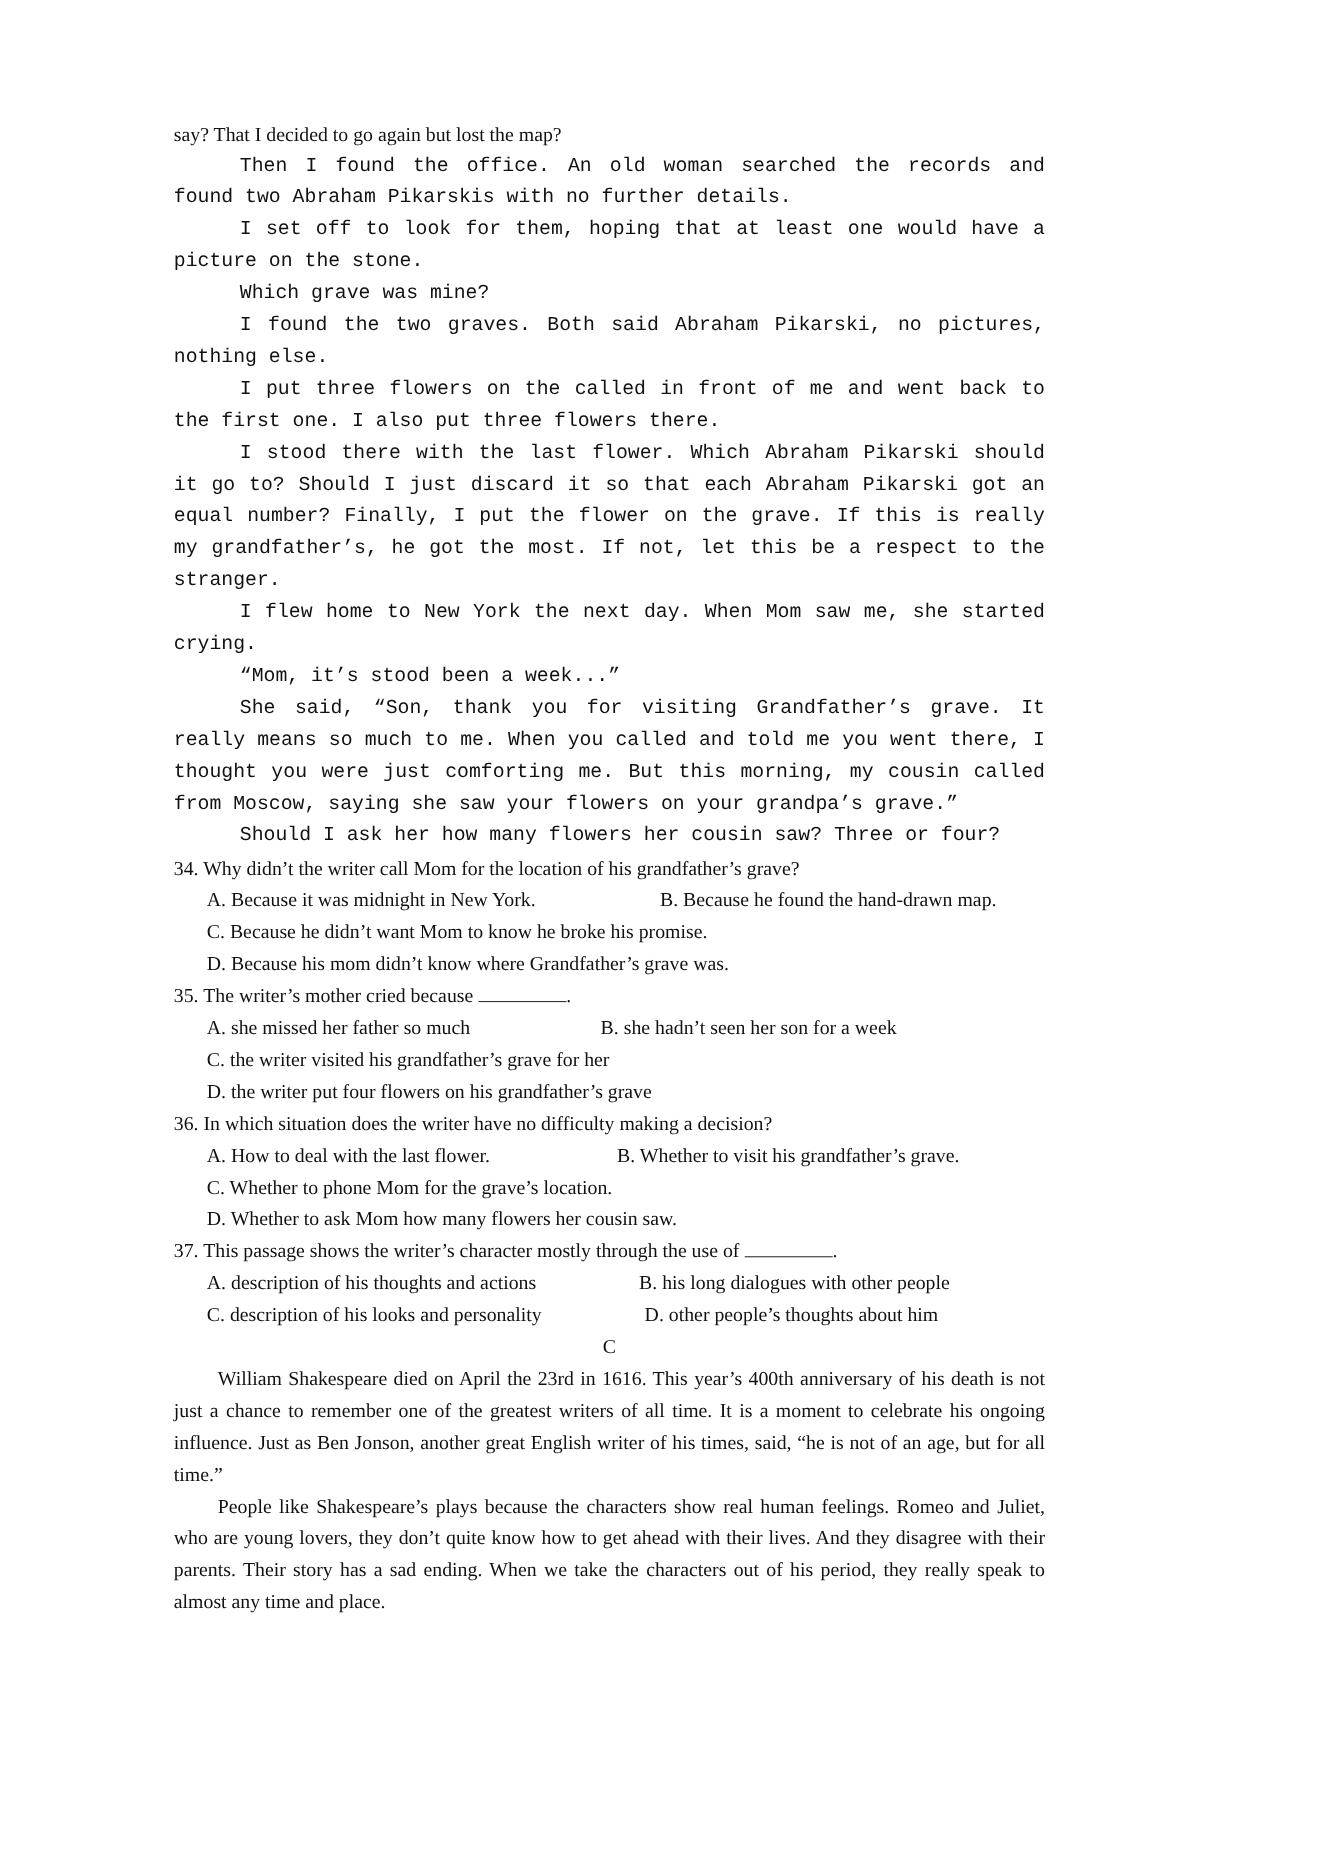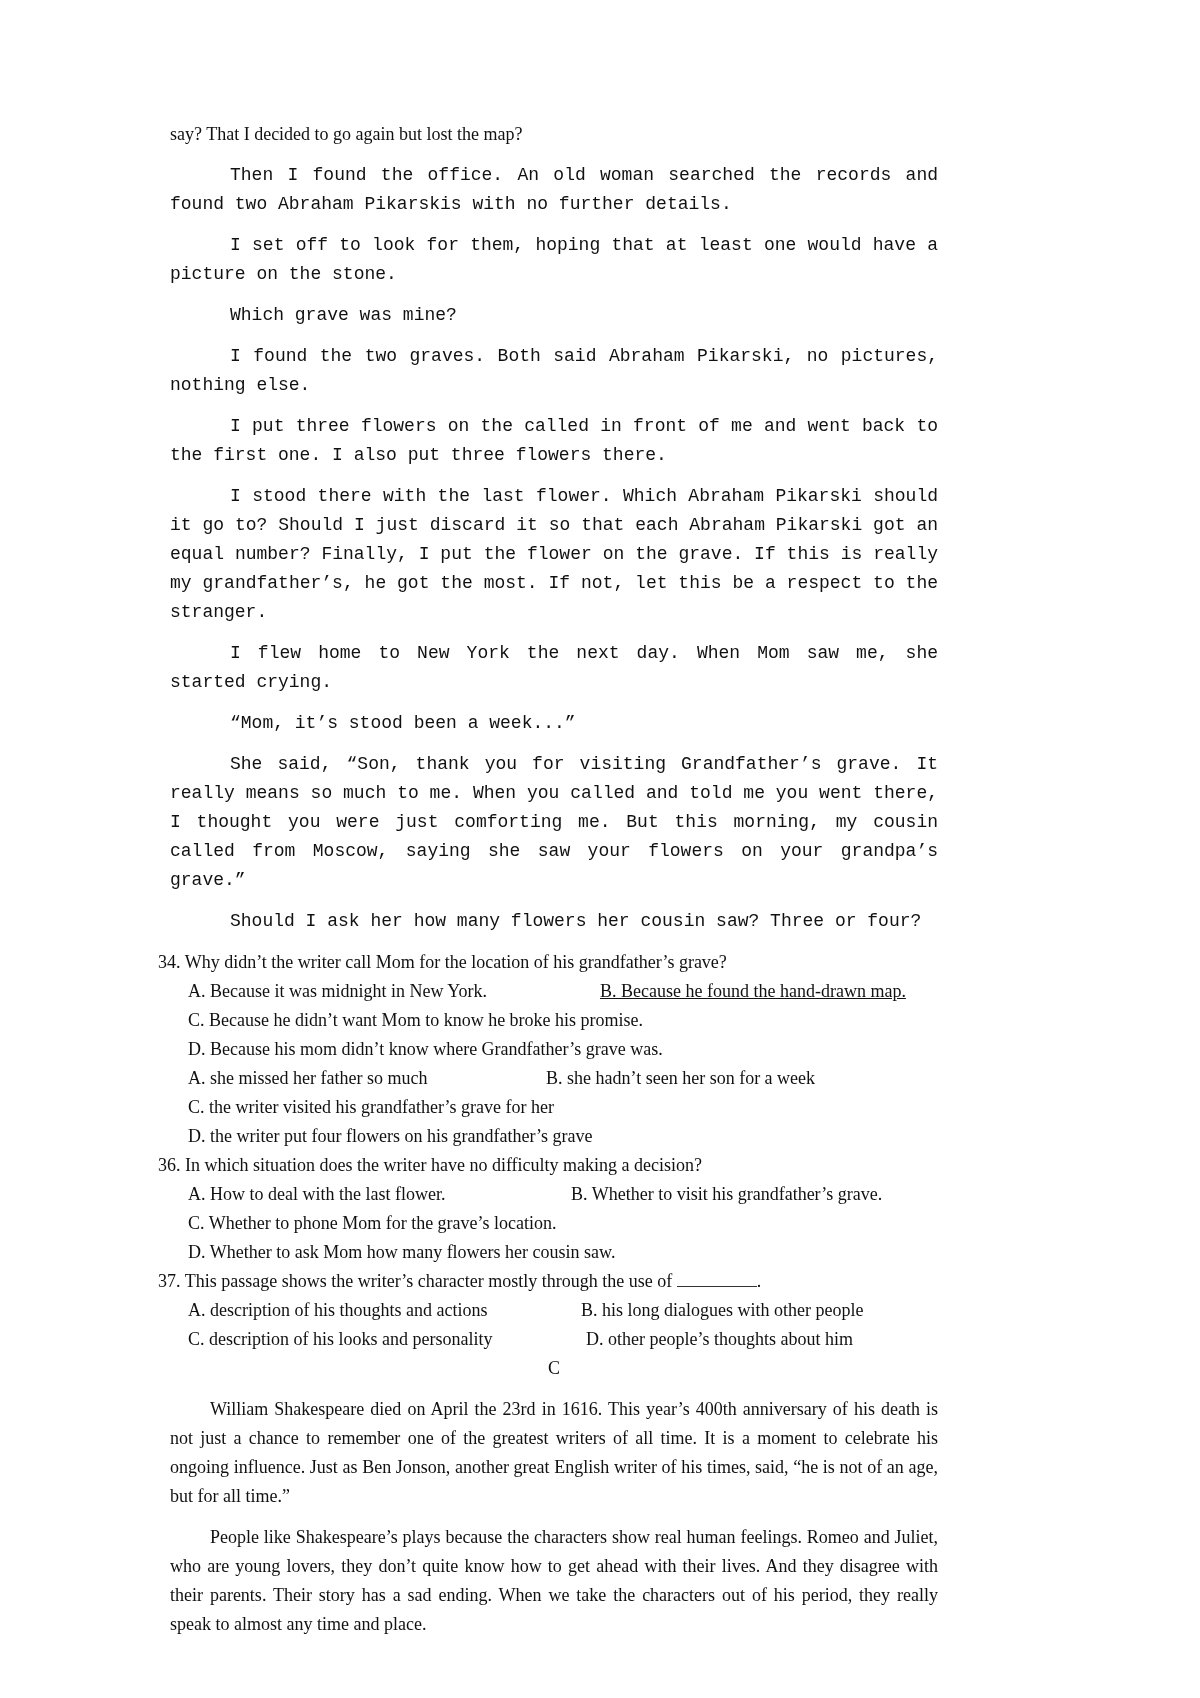--- a/index.html
+++ b/index.html
@@ -17,21 +17,21 @@
     }
     .page {
       position: absolute;
       left: 158px;
       top: 108px;
       width: 792px;
     }
     .para {
       text-align: justify;
       line-height: 29px;
-      margin: 12px;
+      margin: 0;
     }
     .para.indent { text-indent: 60px; font-family: Liberation Mono, monospace; }
     .para.indent-c { text-indent: 40px; }
     .question { height: 29px; line-height: 29px; white-space: nowrap; }
     .opt-row {
       height: 29px;
       line-height: 29px;
       padding-left: 30px;
       position: relative;
       white-space: nowrap;
@@ -69,47 +69,52 @@
   <p class="para indent">“Mom, it’s stood been a week...”</p>
   <p class="para indent">She said, “Son, thank you for visiting Grandfather’s grave. It really means so much to me. When you called and told me you went there, I thought you were just comforting me. But this morning, my cousin called from Moscow, saying she saw your flowers on your grandpa’s grave.”</p>
   <p class="para indent">Should I ask her how many flowers her cousin saw? Three or four?</p>
 
   <div class="question">
     <span>34.</span>
     <span>Why didn’t the writer call Mom for the location of his grandfather’s grave?</span>
   </div>
   <div class="opt-row">
     <span>A. Because it was midnight in New York.</span>
-    <span class="opt-right" style="left:442px;text-decoration:underline;">B. Because he found the hand-drawn map.</span>
+    <span class="opt-right" style="left:442px;">B. Because he found the hand-drawn map.</span>
   </div>
   <div class="opt-row">
     <span>C. Because he didn’t want Mom to know he broke his promise.</span>
   </div>
   <div class="opt-row">
     <span>D. Because his mom didn’t know where Grandfather’s grave was.</span>
   </div>
 
+  <div class="question">
+    <span>35.</span>
+    <span>The writer’s mother cried because</span>
+    <span class="blank"></span><span>.</span>
+  </div>
   <div class="opt-row">
     <span>A. she missed her father so much</span>
     <span class="opt-right" style="left:388px;">B. she hadn’t seen her son for a week</span>
   </div>
   <div class="opt-row">
     <span>C. the writer visited his grandfather’s grave for her</span>
   </div>
   <div class="opt-row">
     <span>D. the writer put four flowers on his grandfather’s grave</span>
   </div>
 
   <div class="question">
     <span>36.</span>
     <span>In which situation does the writer have no difficulty making a decision?</span>
   </div>
   <div class="opt-row">
     <span>A. How to deal with the last flower.</span>
-    <span class="opt-right" style="left:413px;">B. Whether to visit his grandfather’s grave.</span>
+    <span class="opt-right" style="left:403px;">B. Whether to visit his grandfather’s grave.</span>
   </div>
   <div class="opt-row">
     <span>C. Whether to phone Mom for the grave’s location.</span>
   </div>
   <div class="opt-row">
     <span>D. Whether to ask Mom how many flowers her cousin saw.</span>
   </div>
 
   <div class="question">
     <span>37.</span>

